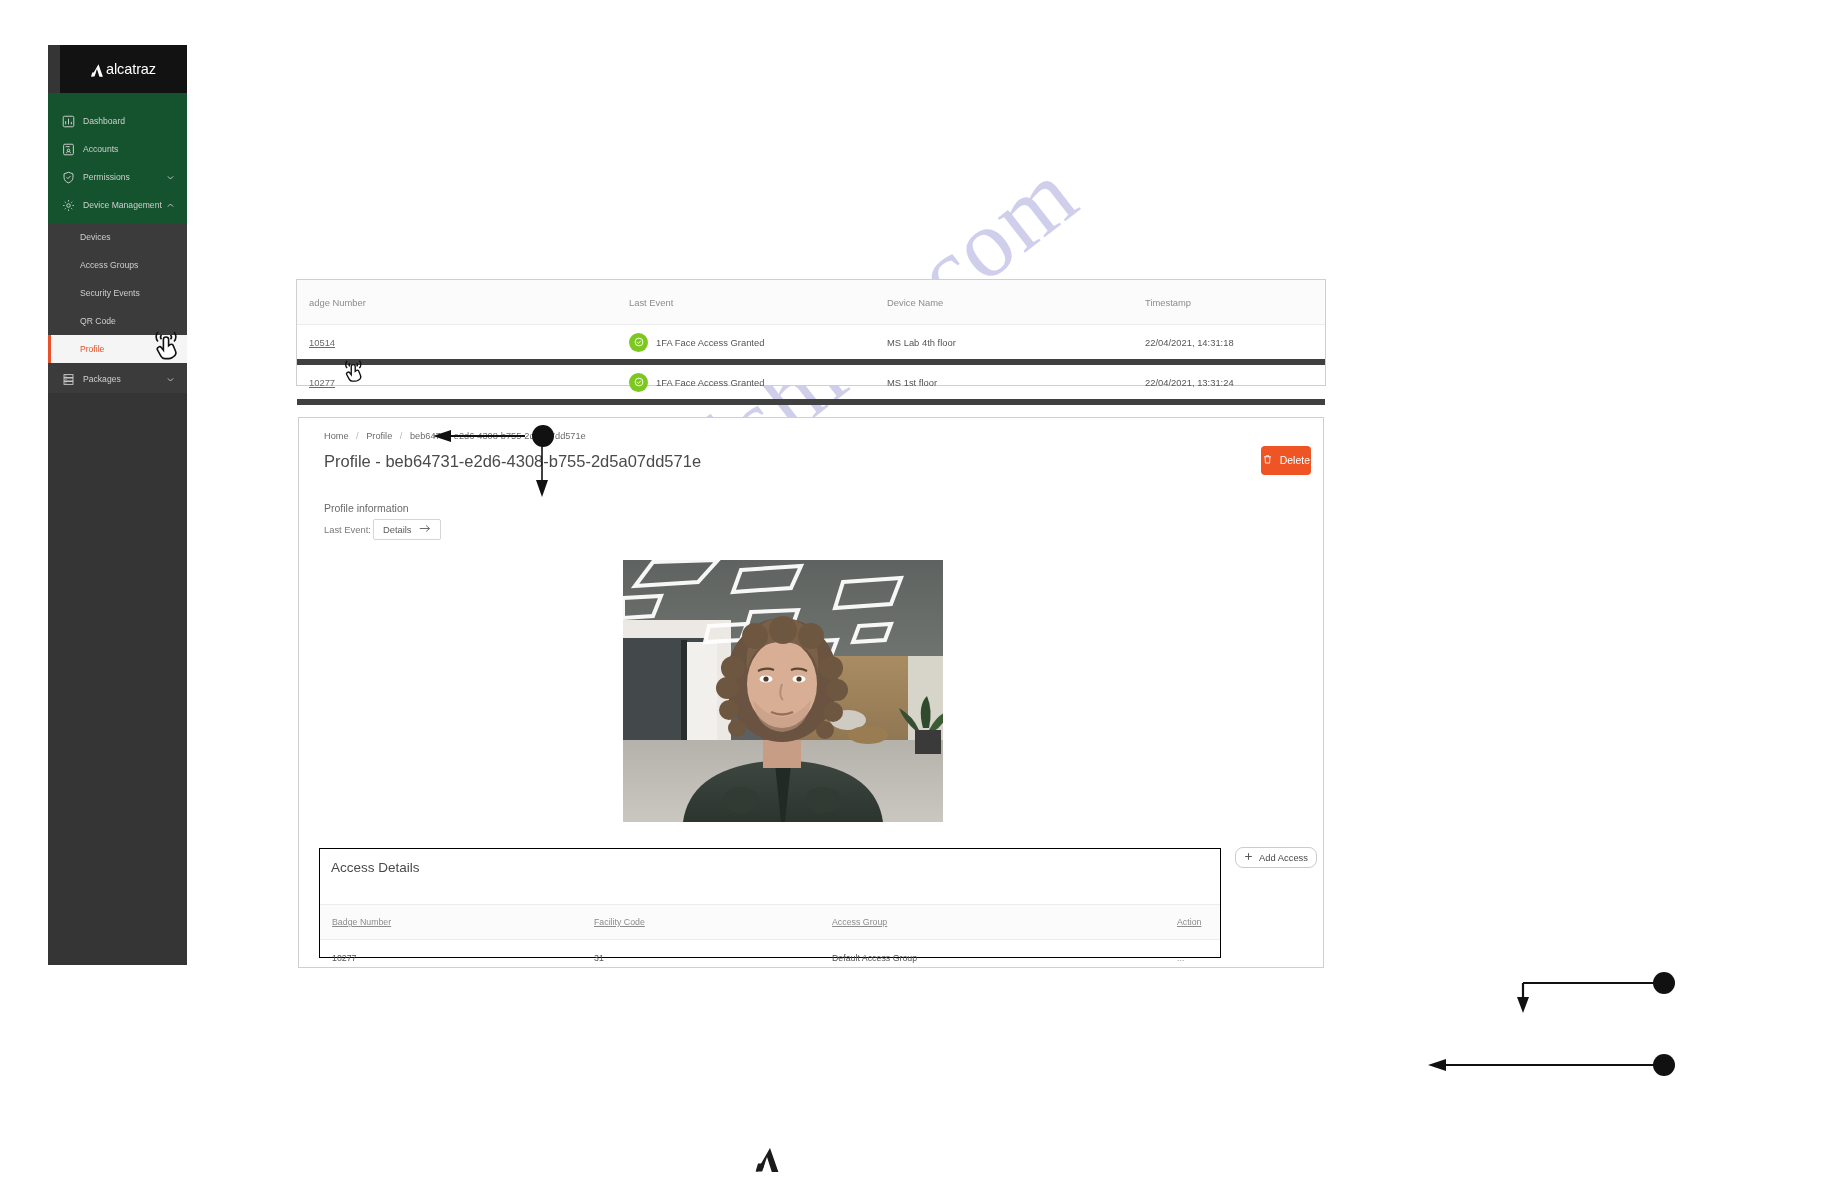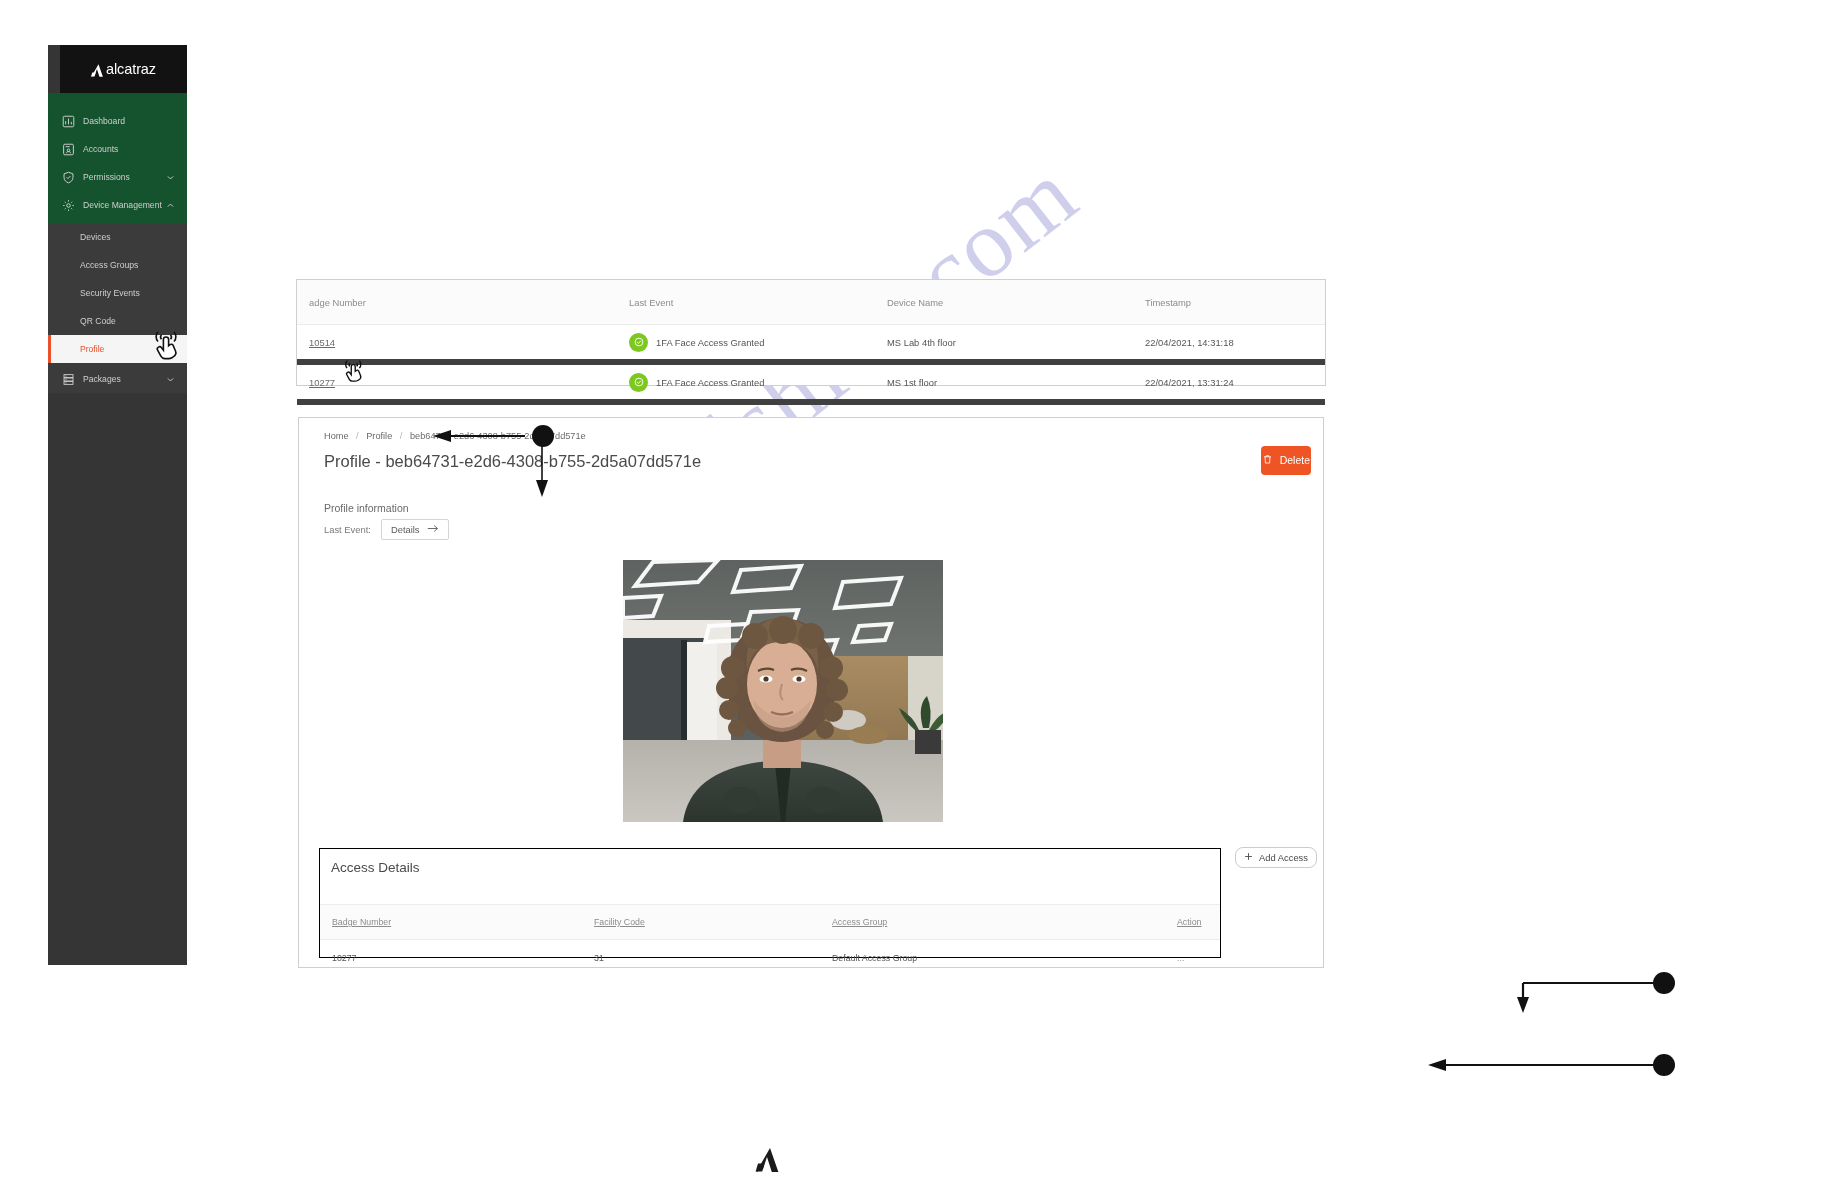--- a/index.html
+++ b/index.html
@@ -211,21 +211,21 @@
     top: 84px;
     font-size: 10.5px;
     color: #6a6a6a;
   }
   .lastevent-row {
     position: absolute;
     left: 25px;
     top: 101px;
     display: flex;
     align-items: center;
-    gap: 10px;
+    gap: 2px;
   }
   .lastevent-label {
     font-size: 9.4px;
     color: #7a7a7a;
   }
   .details-btn {
     border: 1px solid #d5d5d5;
     background: #ffffff;
     font-family: inherit;
     font-size: 9.4px;

